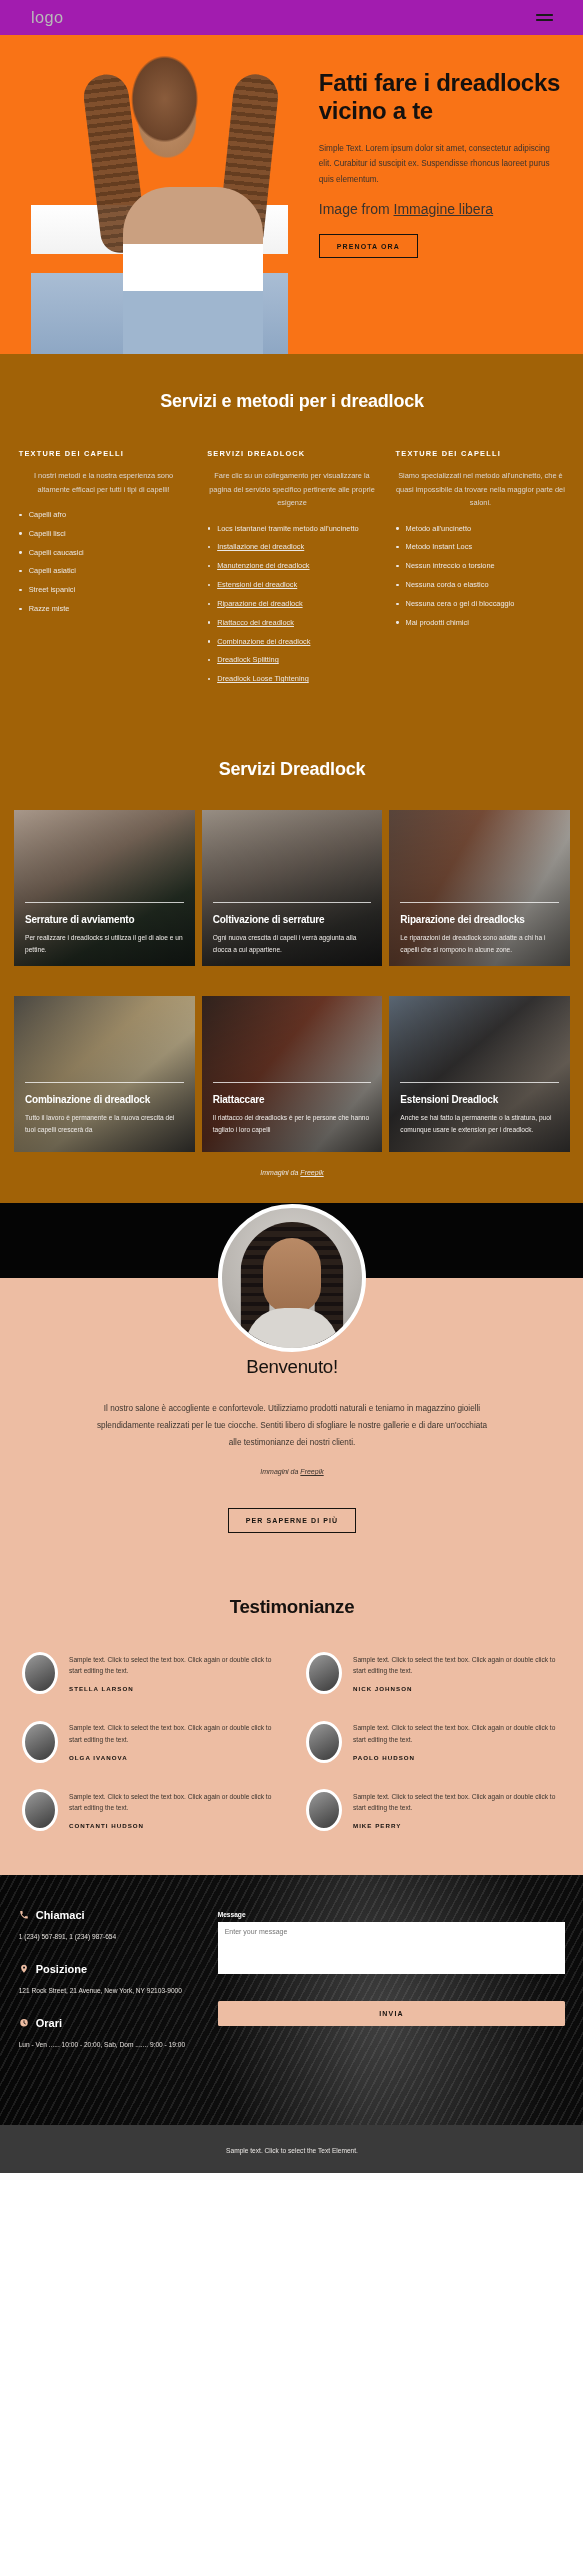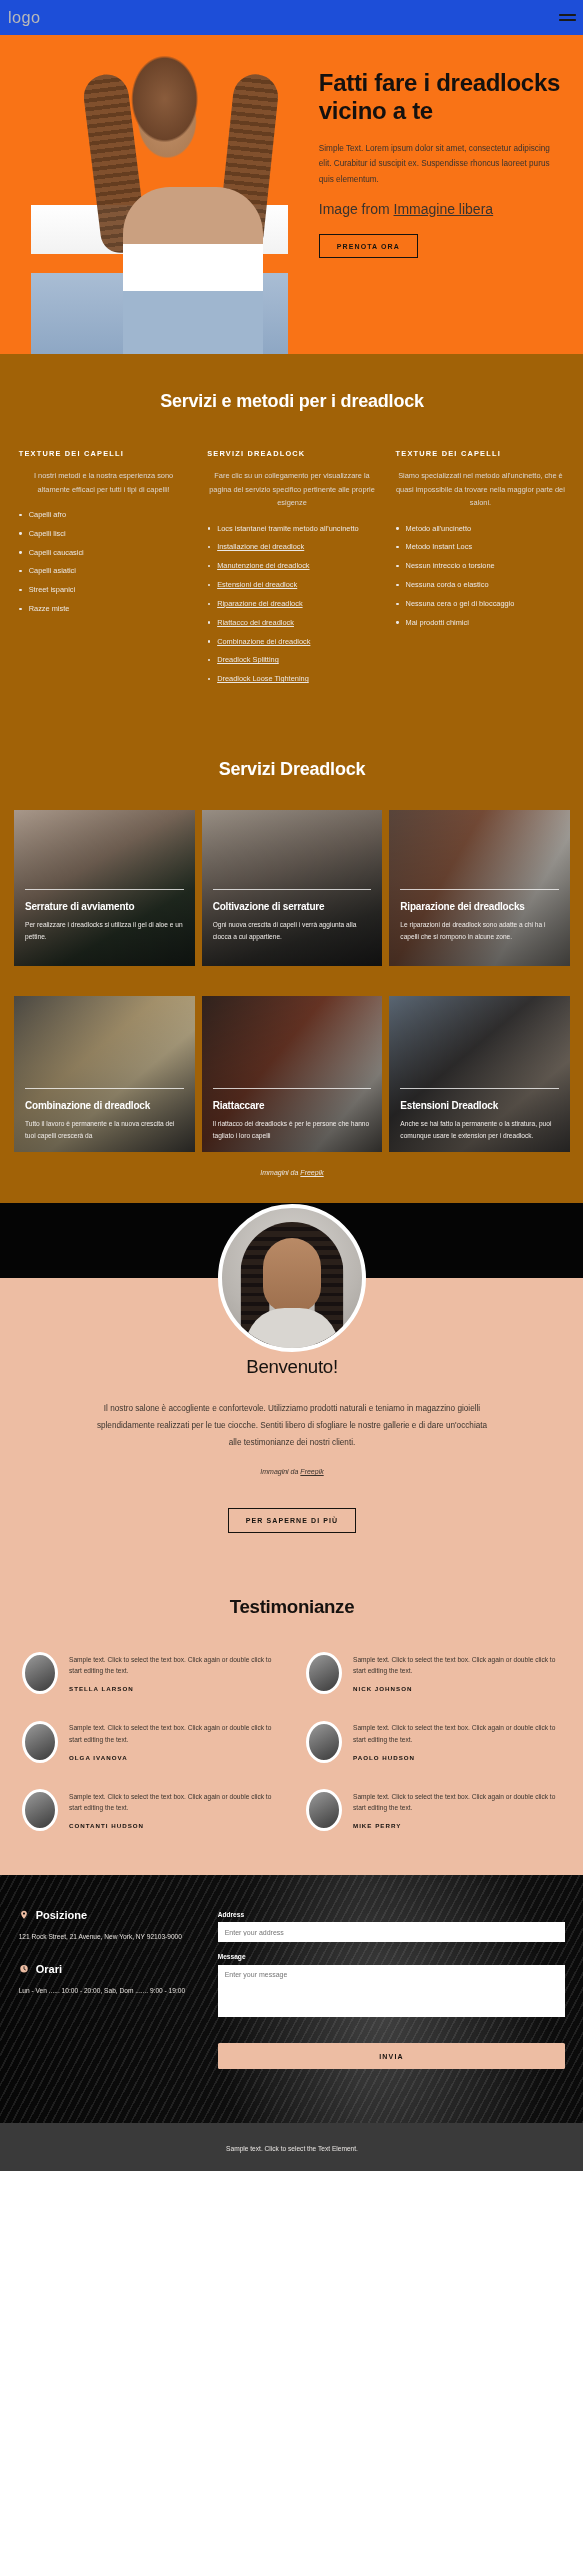--- a/index.html
+++ b/index.html
@@ -8,25 +8,25 @@
     font-family: "Liberation Sans", sans-serif;
     background: #ffffff;
     color: #1a1a1a;
     width: 584px;
     overflow-x: hidden;
   }
 
   
   .topbar {
     height: 35px;
-    background: #1d4ed8;
+    background: #a21caf;
     display: flex;
     align-items: center;
     justify-content: space-between;
-    padding: 0 8px;
+    padding: 0 31px;
   }
   .logo {
     font-size: 16.3px;
     color: #b9b9b9;
     letter-spacing: 0.4px;
     font-weight: 400;
   }
   .burger { width: 17px; display: flex; flex-direction: column; gap: 3.1px; cursor: pointer; }
   .burger span { display: block; height: 1.6px; background: #1a1a1a; border-radius: 0.8px; }
 
@@ -156,28 +156,28 @@
     height: 156px;
     overflow: hidden;
     cursor: pointer;
   }
   .card .img { position: absolute; inset: 0; }
   .card .shade {
     position: absolute; inset: 0;
     background: linear-gradient(to bottom, rgba(0,0,0,.18) 0%, rgba(0,0,0,.30) 45%, rgba(0,0,0,.52) 100%);
   }
   .card .body {
-    position: absolute; left: 11px; right: 11px; bottom: 24px;
+    position: absolute; left: 11px; right: 11px; bottom: 11px;
   }
   .card .rule { height: 0.8px; background: rgba(255,255,255,.75); margin-bottom: 11px; }
   .card h4 {
     color: #fff; font-size: 10px; font-weight: 700; line-height: 1.28; letter-spacing: -0.2px;
   }
   .card p { color: #f0ece9; font-size: 6.6px; line-height: 1.75; margin-top: 5.4px; }
-  .row2 .card .body { bottom: 11px; }
+  .row2 .card .body { bottom: 17px; }
   .credit-right {
     text-align: center;
     font-size: 7px;
     font-style: italic;
     color: #e9e5e2;
     margin-top: 17px;
     padding-right: 0;
   }
   .credit-right a { color: #e9e5e2; text-decoration: underline; }
 
@@ -537,20 +537,29 @@
     </div>
 
   </div>
 </section>
 
 <section class="contact">
   <div class="contact-inner">
 
     <div class="contact-left">
 
+      <div class="cblock">
+        <div class="head">
+          <svg class="cicon" viewBox="0 0 24 24">
+            <path fill="#edbda3" d="M6.6 10.8c1.4 2.8 3.8 5.1 6.6 6.6l2.2-2.2c.3-.3.7-.4 1-.2 1.2.4 2.4.6 3.6.6.6 0 1 .4 1 1V20c0 .6-.4 1-1 1C10.6 21 3 13.4 3 4c0-.6.4-1 1-1h3.5c.6 0 1 .4 1 1 0 1.3.2 2.5.6 3.6.1.4 0 .8-.2 1l-2.3 2.2z"></path>
+          </svg>
+          <span>Chiamaci</span>
+        </div>
+        <div class="txt">1 (234) 567-891, 1 (234) 987-654</div>
+      </div>
 
       <div class="cblock">
         <div class="head">
           <svg class="cicon" viewBox="0 0 24 24">
             <path fill="#edbda3" d="M12 2C8.1 2 5 5.1 5 9c0 5.2 7 13 7 13s7-7.8 7-13c0-3.9-3.1-7-7-7zm0 9.5A2.5 2.5 0 1 1 12 6.5a2.5 2.5 0 0 1 0 5z"></path>
           </svg>
           <span>Posizione</span>
         </div>
         <div class="txt">121 Rock Street, 21 Avenue, New York, NY 92103-9000</div>
       </div>
@@ -563,24 +572,20 @@
           </svg>
           <span>Orari</span>
         </div>
         <div class="txt">Lun - Ven ...... 10:00 - 20:00, Sab, Dom ....... 9:00 - 19:00</div>
       </div>
 
     </div>
 
     <form class="contact-form">
       <div class="fgroup">
-        <label class="flabel">Address</label>
-        <input class="finput" type="text" placeholder="Enter your address" style="">
-      </div>
-      <div class="fgroup">
         <label class="flabel">Message</label>
         <textarea class="ftext" placeholder="Enter your message" style=""></textarea>
       </div>
       <button class="btn-send" type="submit">INVIA</button>
     </form>
 
   </div>
 </section>
 
 <div class="footbar">

